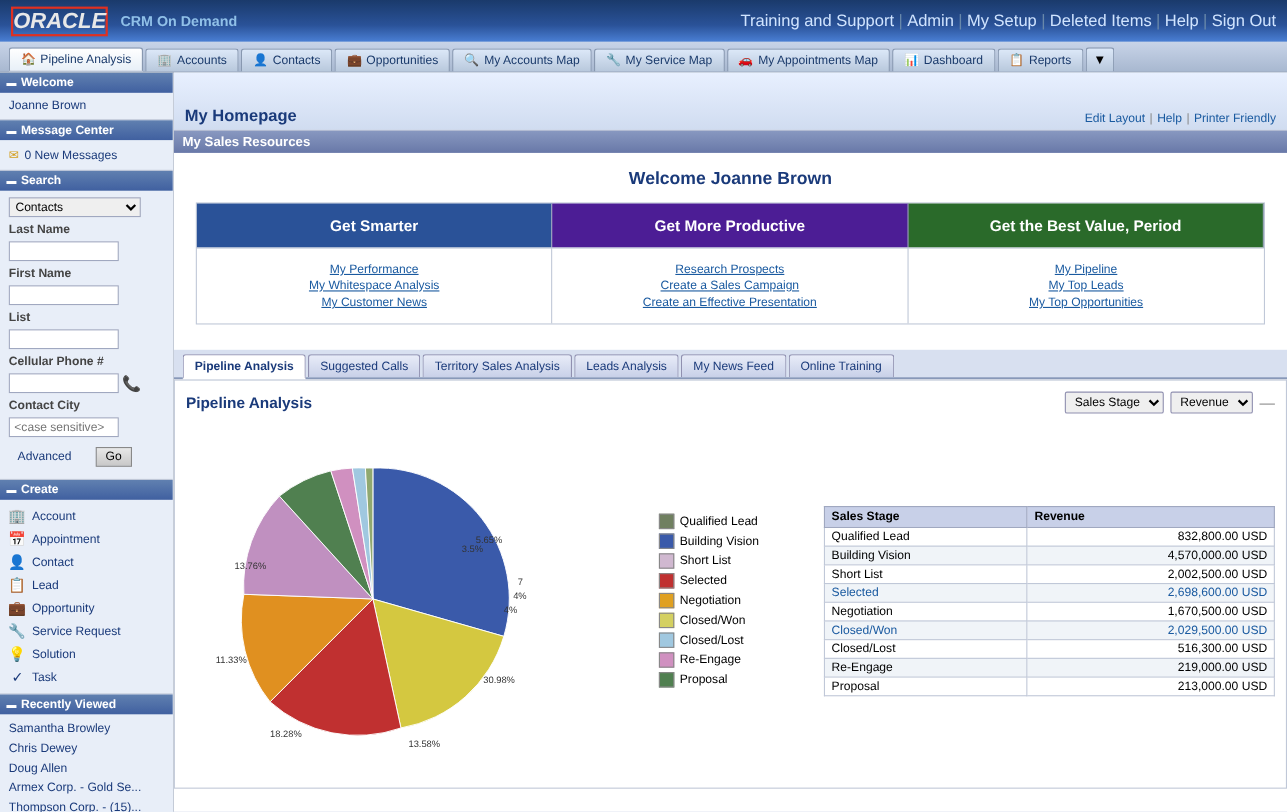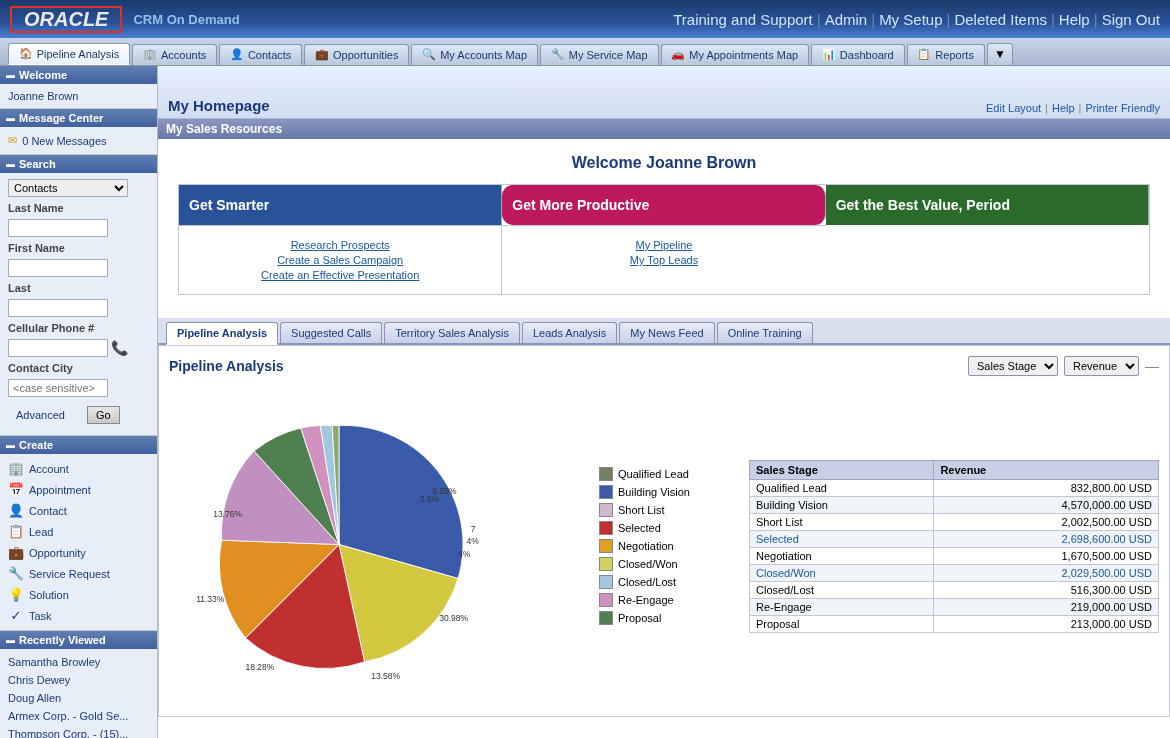--- a/index.html
+++ b/index.html
@@ -47,24 +47,24 @@
     #sub-header-links span { cursor: pointer; }
     #sub-header-links .sep { color: #888; }
 
     
     .section-header { background: linear-gradient(180deg, #8898c0 0%, #6878a8 100%); color: white; font-size: 12px; font-weight: bold; padding: 3px 8px; margin-bottom: 0; }
 
     
     #welcome-panel { padding: 15px 20px; }
     .welcome-title { text-align: center; font-size: 16px; font-weight: bold; color: #1a3a7a; margin-bottom: 12px; }
     .promo-grid { display: grid; grid-template-columns: 1fr 1fr 1fr; border: 1px solid #c0c8d8; }
-    .promo-header { padding: 12px 10px; font-size: 14px; font-weight: bold; color: white; border-right: 1px solid #a0a8c0; }
+    .promo-header { padding: 12px 10px; text-align: center; font-size: 14px; font-weight: bold; color: white; border-right: 1px solid #a0a8c0; }
     .promo-header:last-child { border-right: none; }
     .promo-header.blue { background: #2a5298; }
-    .promo-header.red { background: #be185d; border-radius: 11px; }
+    .promo-header.red { background: #4c1d95; }
     .promo-header.green { background: #2a6a2a; }
     .promo-content { padding: 10px; text-align: center; border-right: 1px solid #c0c8d8; border-top: 1px solid #c0c8d8; }
     .promo-content:last-child { border-right: none; }
     .promo-link { color: #1a5aa0; font-size: 11px; cursor: pointer; display: block; margin: 3px 0; text-decoration: underline; }
 
     
     #dashboard-section { margin-top: 8px; }
     #dashboard-tabs { background: #d8e0f0; padding: 4px 8px 0; display: flex; gap: 2px; border-bottom: 2px solid #8898b8; }
     .dash-tab { padding: 4px 10px; font-size: 11px; cursor: pointer; border: 1px solid #9090b0; border-bottom: none; border-radius: 3px 3px 0 0; background: linear-gradient(180deg, #e8ecf8 0%, #c8d0e8 100%); color: #1a3a7a; white-space: nowrap; }
     .dash-tab.active { background: white; border-bottom: 2px solid white; font-weight: bold; margin-bottom: -2px; }
@@ -97,21 +97,21 @@
     #pie-svg { width: 340px; height: 300px; }
 
     
     .pie-label { font-size: 10px; fill: #333; }
   </style>
 </head>
 <body>
 
 <div id="header">
   <div id="logo">
-    <span style="color:#e8e8e8;font-size:20px;font-weight:bold;font-style:italic;border:2px solid #e03020;padding:0 12px;">ORACLE</span>
+    <span style="color:#e8e8e8;font-size:20px;font-weight:bold;font-style:italic;border:2px solid #e03020;padding:0 0;">ORACLE</span>
     <span style="color:#90c0e8;font-size:13px;margin-left:6px;">CRM On Demand</span>
   </div>
   <div id="header-links">
     <span>Training and Support</span>
     <span class="sep">|</span>
     <span>Admin</span>
     <span class="sep">|</span>
     <span>My Setup</span>
     <span class="sep">|</span>
     <span>Deleted Items</span>
@@ -198,21 +198,21 @@
         <select class="sidebar-select">
           <option>Contacts</option>
           <option>Accounts</option>
           <option>Leads</option>
           <option>Opportunities</option>
         </select>
         <div class="sidebar-label">Last Name</div>
         <input class="sidebar-input" type="text" style="">
         <div class="sidebar-label">First Name</div>
         <input class="sidebar-input" type="text" style="">
-        <div class="sidebar-label">Last</div>
+        <div class="sidebar-label">List</div>
         <input class="sidebar-input" type="text" style="">
         <div class="sidebar-label">Cellular Phone #</div>
         <div style="display:flex;align-items:center;margin:2px 8px;">
           <input class="sidebar-input" type="text" style="width: 100px; margin: 0px;">
           <span style="margin-left:3px;font-size:14px;">📞</span>
         </div>
         <div class="sidebar-label">Contact City</div>
         <input class="sidebar-input" type="text" placeholder="&lt;case sensitive&gt;" style="">
         <div style="display:flex;gap:6px;margin:4px 8px;align-items:center;">
           <span class="sidebar-advanced">Advanced</span>
@@ -305,27 +305,33 @@
 
     <div id="welcome-panel">
       <div class="welcome-title">Welcome Joanne Brown</div>
       <div class="promo-grid">
 
         <div class="promo-header blue">Get Smarter</div>
         <div class="promo-header red">Get More Productive</div>
         <div class="promo-header green">Get the Best Value, Period</div>
 
         <div class="promo-content">
+          <a class="promo-link">My Performance</a>
+          <a class="promo-link">My Whitespace Analysis</a>
+          <a class="promo-link">My Customer News</a>
+        </div>
+        <div class="promo-content">
           <a class="promo-link">Research Prospects</a>
           <a class="promo-link">Create a Sales Campaign</a>
           <a class="promo-link">Create an Effective Presentation</a>
         </div>
         <div class="promo-content">
           <a class="promo-link">My Pipeline</a>
           <a class="promo-link">My Top Leads</a>
+          <a class="promo-link">My Top Opportunities</a>
         </div>
       </div>
     </div>
 
     <div id="dashboard-section">
       <div id="dashboard-tabs">
         <div class="dash-tab active">Pipeline Analysis</div>
         <div class="dash-tab">Suggested Calls</div>
         <div class="dash-tab">Territory Sales Analysis</div>
         <div class="dash-tab">Leads Analysis</div>

